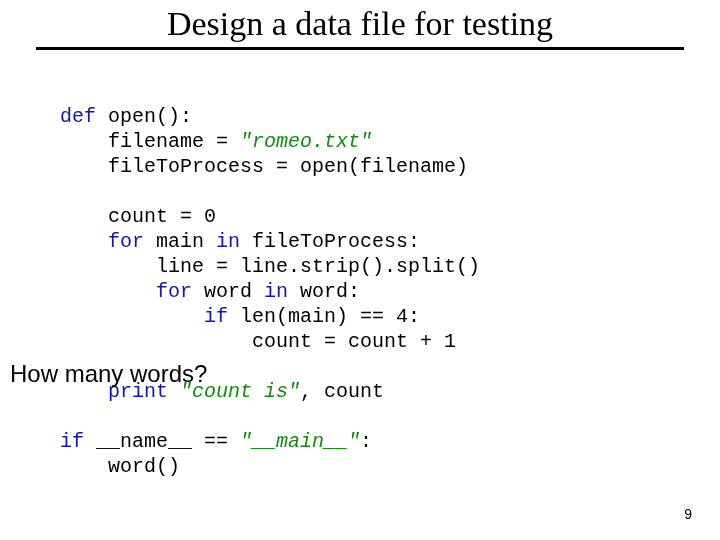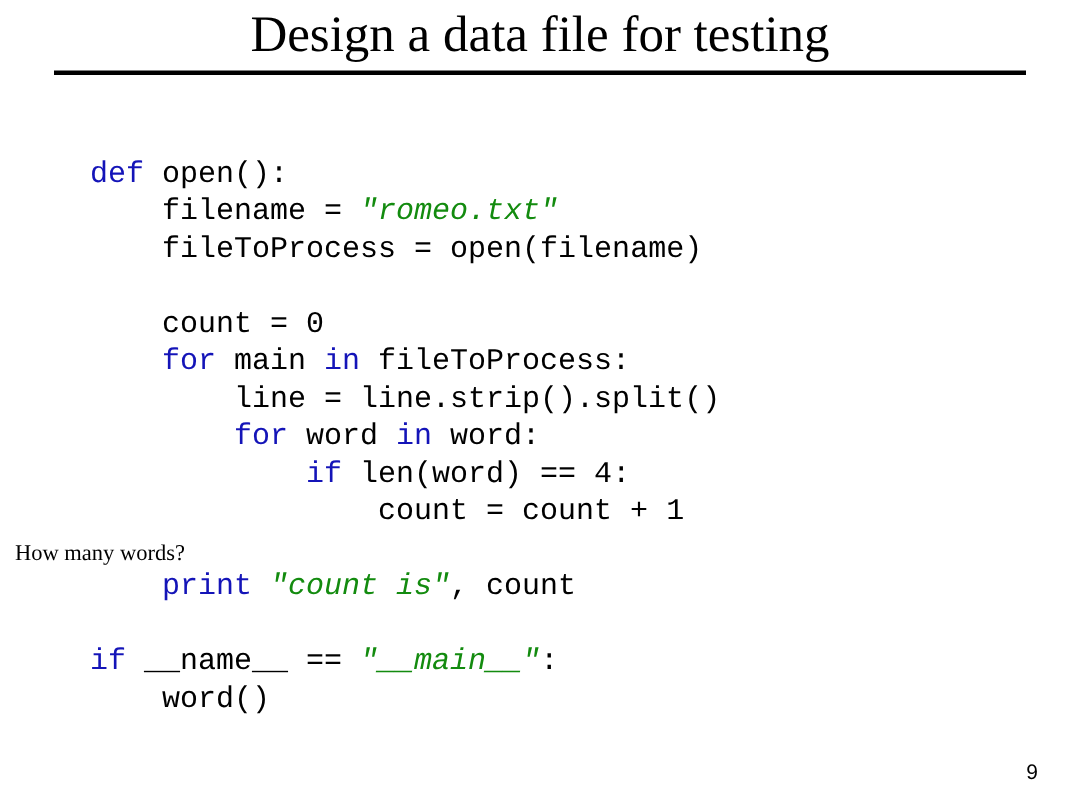--- a/index.html
+++ b/index.html
@@ -37,22 +37,22 @@
     color: #000;
   }
   .kw   { color: #1414b8; font-weight: 400; }
   .op   { color: #000; }
   .str  { color: #138b0f; font-style: italic; }
   .num  { color: #000; }
   .annotation {
     position: absolute;
     left: 10px;
     top: 360px;
-    font-family: Liberation Serif, serif;
-    font-size: 15px;
+    font-family: Liberation Sans, sans-serif;
+    font-size: 24px;
     line-height: 1.2;
     color: #000;
   }
   .page-num {
     position: absolute;
     right: 28px;
     bottom: 18px;
     font-family: Arial, sans-serif;
     font-size: 14px;
     color: #000;
@@ -67,21 +67,21 @@
 </div>
 
 <div class="code-area"><span class="kw">def</span><span> open():</span>
 <span>    filename </span><span class="op">=</span><span class="str"> "romeo.txt"</span>
 <span>    fileToProcess </span><span class="op">=</span><span> open(filename)</span>
 <span></span>
 <span>    count </span><span class="op">=</span><span class="num"> 0</span>
 <span class="kw">    for</span><span> main </span><span class="kw">in</span><span> fileToProcess:</span>
 <span>        line </span><span class="op">=</span><span> line.strip().split()</span>
 <span class="kw">        for</span><span> word </span><span class="kw">in</span><span> word:</span>
-<span class="kw">            if</span><span> len(word) </span><span class="op">==</span><span class="num"> 4</span><span>:</span>
+<span class="kw">            if</span><span> len(main) </span><span class="op">==</span><span class="num"> 4</span><span>:</span>
 <span>                count </span><span class="op">=</span><span> count </span><span class="op">+</span><span class="num"> 1</span>
 <span></span>
 <span class="kw">    print</span><span class="str"> "count is"</span><span>, count</span>
 <span></span>
 <span class="kw">if</span><span> __name__ </span><span class="op">==</span><span class="str"> "__main__"</span><span>:</span>
 <span>    word()</span></div>
 
 <div class="annotation">
   <div>How many words?</div>
 </div>

